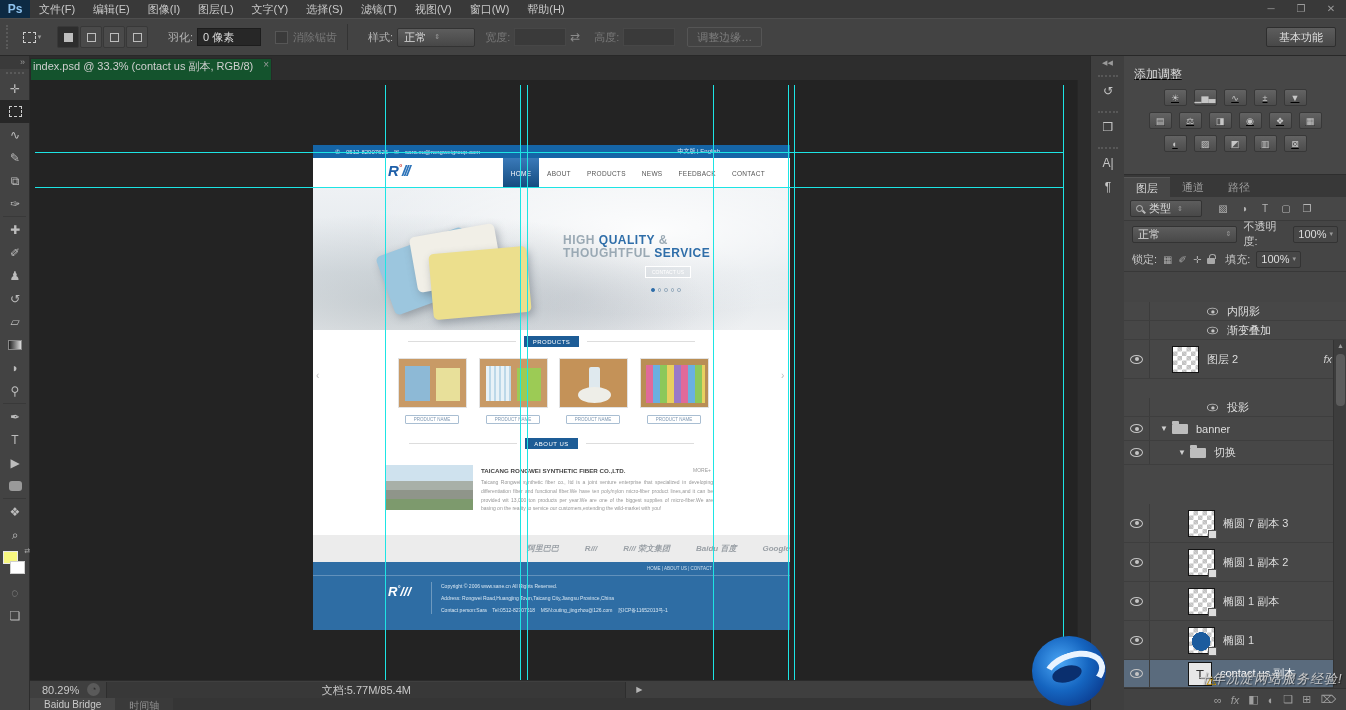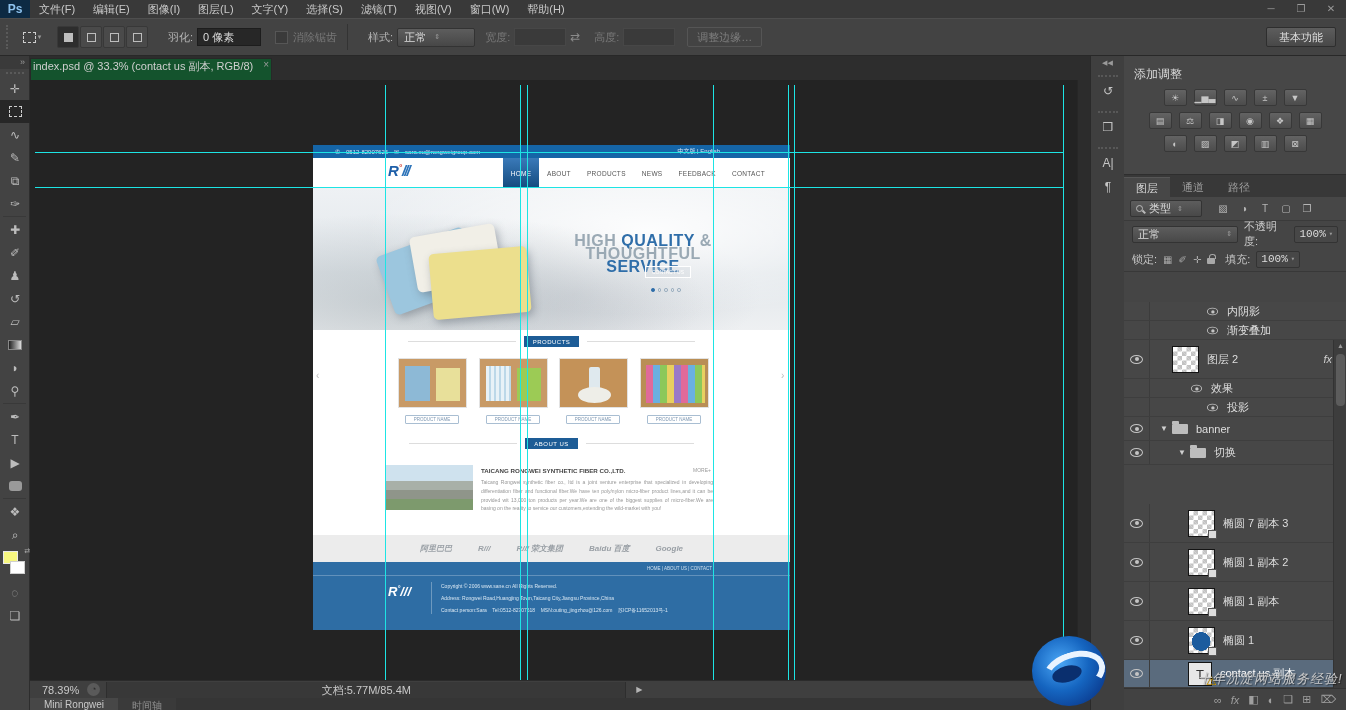--- a/index.html
+++ b/index.html
@@ -87,43 +87,43 @@
   #d-nav { position:absolute; left:190px; top:0; height:30px; display:flex; align-items:stretch; }
   .d-nav-item { font-size:6.5px; color:#555; display:flex; align-items:center; padding:0 8px; letter-spacing:.3px; }
   .d-nav-item.active { background:linear-gradient(#3a7ab9,#144a7e); color:#fff; width:36px; justify-content:center; }
   #d-banner { position:absolute; left:0; top:43px; width:477px; height:142px; overflow:hidden;
     background:
       radial-gradient(ellipse at 20% 80%, rgba(160,170,175,.5), transparent 55%),
       radial-gradient(ellipse at 70% 30%, rgba(255,255,255,.9), transparent 60%),
       radial-gradient(ellipse at 55% 75%, rgba(170,175,185,.4), transparent 50%),
       linear-gradient(180deg,#eef1f4,#e2e7eb 60%,#eef0f2); }
   .towel { position:absolute; border-radius:5px; box-shadow:2px 4px 8px rgba(90,100,110,.45); }
-  #d-banner-txt { position:absolute; left:250px; top:46px; width:160px; text-align:center;
-    font-weight:bold; font-size:16px; letter-spacing:.5px; line-height:13px; }
+  #d-banner-txt { position:absolute; left:250px; top:46px; width:160px; text-align:left;
+    font-weight:bold; font-size:12px; letter-spacing:.5px; line-height:13px; }
   #d-banner-txt .gray { color:#9aa9b4; } #d-banner-txt .blue { color:#2f6ea9; }
   #d-cta { position:absolute; left:332px; top:78px; width:46px; height:12px; border:1px solid #fff;
     background:rgba(210,215,220,.35); color:#fff; font-size:5px; display:flex; align-items:center; justify-content:center; }
   #d-dots { position:absolute; left:338px; top:100px; display:flex; gap:3px; }
   .dot-c { width:3.5px; height:3.5px; border-radius:50%; border:1px solid #8fa6b8; }
   .dot-c.on { background:#2f6ea9; border-color:#2f6ea9; }
   .ribbon-row { position:absolute; width:477px; display:flex; align-items:center; justify-content:center; gap:8px; }
   .ribbon-line { width:108px; height:1px; background:#ddd; }
   .ribbon { background:#1d5c96; color:#fff; font-size:6px; padding:2.5px 9px; letter-spacing:.5px; }
   .pcard { position:absolute; width:69px; height:50px; border:1px solid #e2e2e2; }
   .pbtn { position:absolute; width:54px; height:9px; border:1px solid #a9bed2; color:#7d97b2;
     font-size:4.5px; display:flex; align-items:center; justify-content:center; border-radius:1px; }
   .parrow { position:absolute; color:#bbb; font-size:10px; top:225px; }
   #d-about-img { position:absolute; left:72px; top:320px; width:88px; height:45px;
     background:linear-gradient(180deg,#cfe2ee 0 35%,#a8b0a8 35% 55%,#8f958a 55% 75%,#7d9a6d 75% 100%); }
   #d-about-title { position:absolute; left:168px; top:322px; font-size:6.2px; font-weight:bold; color:#444; }
   #d-about-more { position:absolute; left:380px; top:322px; font-size:5px; color:#9a9a9a; }
   #d-about-p { position:absolute; left:168px; top:333px; width:232px; font-size:5px; line-height:1.75;
     color:#979797; text-align:justify; }
   #d-partners { position:absolute; left:0; top:390px; width:477px; height:27px; background:#ececec;
-    display:flex; align-items:center; justify-content:center; gap:26px; }
+    display:flex; align-items:center; justify-content:flex-end; gap:26px; }
   .plogo { color:#9aa0a6; font-size:8px; font-style:italic; font-weight:bold; }
   #d-footer { position:absolute; left:0; top:417px; width:477px; height:68px; background:#2e6da4; }
   #d-flinks { position:absolute; right:78px; top:4px; font-size:4.5px; color:#cfe0ef; display:flex; gap:5px; }
   #d-footer .fdiv { position:absolute; left:0; top:13px; width:477px; height:1px; background:rgba(255,255,255,.25); }
   #d-flogo { position:absolute; left:75px; top:22px; color:#fff; font-style:italic; font-weight:bold; font-size:13px; }
   #d-flogo .dot { font-size:7px; vertical-align:super; }
   #d-fsep { position:absolute; left:118px; top:20px; width:1px; height:32px; background:rgba(255,255,255,.3); }
   .fline { position:absolute; left:128px; font-size:5px; color:#d7e6f2; white-space:pre; }
 
   
@@ -131,38 +131,38 @@
     border-left:1px solid #2a2a2a; z-index:28; }
   #dock-collapse { text-align:center; color:#9a9a9a; font-size:7px; padding-top:3px; }
   .dock-ic { width:34px; height:24px; display:flex; align-items:center; justify-content:center;
     color:#c5c5c5; font-size:12px; }
   .dgrip { border-top:2px dotted #585858; width:20px; margin:8px auto 2px; }
 
   #panels { position:absolute; left:1124px; top:56px; width:222px; height:654px; background:#454545; z-index:27; }
   .tabrow { height:22px; background:#383838; display:flex; align-items:flex-end; }
   .ptab { height:20px; padding:0 12px; font-size:11px; color:#9c9c9c; line-height:20px; background:#383838; }
   .ptab.active { background:#474747; color:#d8d8d8; border-top:1px solid #565656; }
-  #adj-body { height:119px; background:#474747; border-bottom:1px solid #2e2e2e; padding-top:8px; }
+  #adj-body { height:119px; background:#474747; border-bottom:1px solid #2e2e2e; padding-top:8px;text-decoration:underline; }
   #adj-label { color:#d8d8d8; font-size:12px; padding:2px 0 6px 10px; }
   .adj-row { display:flex; justify-content:center; gap:7px; margin-bottom:6px; }
   .adj-ic { width:23px; height:17px; background:linear-gradient(#636363,#4c4c4c); border:1px solid #383838;
     border-radius:2px; color:#c6c6c6; font-size:9px; display:flex; align-items:center; justify-content:center; }
 
   #layers-head { height:24px; background:#474747; display:flex; align-items:center; padding:0 6px; gap:5px;
     border-bottom:1px solid #3a3a3a; }
   .mini-select { height:17px; background:linear-gradient(#5d5d5d,#484848); border:1px solid #333; border-radius:2px;
     color:#ddd; font-size:11px; display:flex; align-items:center; padding:0 5px; gap:6px; }
   .mag { width:7px; height:7px; border:1.5px solid #bbb; border-radius:50%; position:relative; }
   .mag::after { content:""; position:absolute; left:5px; top:5px; width:4px; height:1.5px; background:#bbb; transform:rotate(45deg); }
   .filter-ic { color:#b5b5b5; font-size:10px; width:16px; text-align:center; }
   #blend-row { height:26px; display:flex; align-items:center; padding:0 8px; gap:6px; font-size:11px; color:#c9c9c9; }
   #lock-row { height:25px; display:flex; align-items:center; padding:0 8px; gap:6px; font-size:11px; color:#c9c9c9;
     border-bottom:1px solid #383838; }
   .val-box { height:17px; background:#474747; border:1px solid #333; border-radius:2px; color:#ddd;
-    font-size:11px; display:flex; align-items:center; padding:0 4px; gap:3px;font-family:Liberation Mono, monospace; }
+    font-size:11px; display:flex; align-items:center; padding:0 4px; gap:3px; }
   .lock-ic { color:#a8a8a8; font-size:10px; }
   .padlock { width:8px; height:6px; background:#a8a8a8; border-radius:1px; position:relative; margin-top:4px; }
   .padlock::before { content:""; position:absolute; left:1.5px; top:-4px; width:5px; height:4px;
     border:1.5px solid #a8a8a8; border-bottom:none; border-radius:3px 3px 0 0; }
 
   #layerlist { position:absolute; left:0; top:246px; width:222px; height:386px; background:#474747; overflow:hidden; }
   .lrow { position:absolute; left:0; width:222px; border-bottom:1px solid #3e3e3e; display:flex; align-items:center; }
   .eyecell { width:26px; align-self:stretch; border-right:1px solid #3c3c3c; display:flex; align-items:center; justify-content:center; }
   .eye { width:13px; height:9px; border:1px solid #c4c4c4; border-radius:50%; position:relative; display:inline-block; }
   .eye::after { content:""; position:absolute; left:3.5px; top:1.5px; width:4px; height:4px; border-radius:50%; background:#c4c4c4; }
@@ -427,27 +427,27 @@
     <div class="guide-v" style="left:683px"></div>
     <div class="guide-v" style="left:758px"></div>
     <div class="guide-v" style="left:764px"></div>
     <div class="guide-v" style="left:1033px"></div>
 
     <div id="canvas-scroll"></div>
   </div>
 </div>
 
 <div id="statusbar">
-  <span id="zoomfield">78.39%</span>
+  <span id="zoomfield">80.29%</span>
   <span id="clock-ic">◔</span>
   <span id="docfield">文档:5.77M/85.4M</span>
   <span id="statplay">▶</span>
 </div>
 <div id="bottomtabs">
-  <div class="btab">Mini Rongwei</div>
+  <div class="btab">Baidu Bridge</div>
   <div class="btab dim2">时间轴</div>
 </div>
 
 <div id="dockstrip">
   <div id="dock-collapse">◀◀</div>
   <div class="dgrip"></div>
   <div class="dock-ic">↺</div>
   <div class="dgrip"></div>
   <div class="dock-ic">❒</div>
   <div class="dgrip"></div>
@@ -538,25 +538,20 @@
     </div>
 
     <div class="lrow" style="top:38px;height:39px">
       <div class="eyecell">
           <span class="eye"></span>
         </div>
       <span class="thumb" style="margin-left:22px"></span>
       <span class="lname">图层 2</span>
       <span class="fx-badge">fx</span>
     </div>
-    <div class="lrow" style="top:77px;height:19px">
-      <div class="eyecell"></div>
-      <span class="eye sm" style="margin-left:40px"></span>
-      <span class="lname">效果</span>
-    </div>
     <div class="lrow" style="top:96px;height:19px">
       <div class="eyecell"></div>
       <span class="eye sm" style="margin-left:56px"></span>
       <span class="lname">投影</span>
     </div>
 
     <div class="lrow" style="top:115px;height:24px">
       <div class="eyecell">
           <span class="eye"></span>
         </div>

